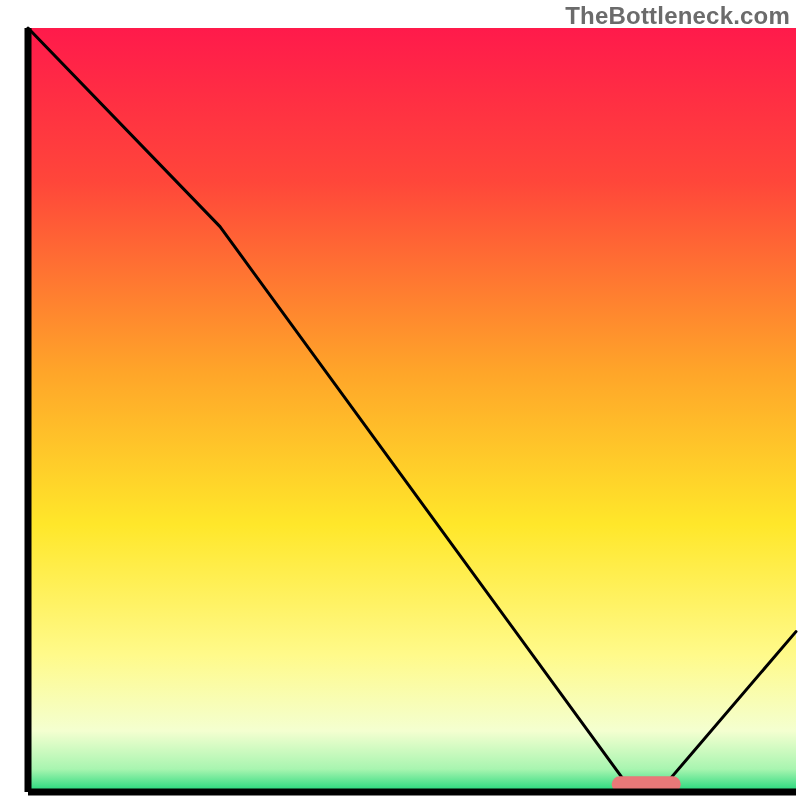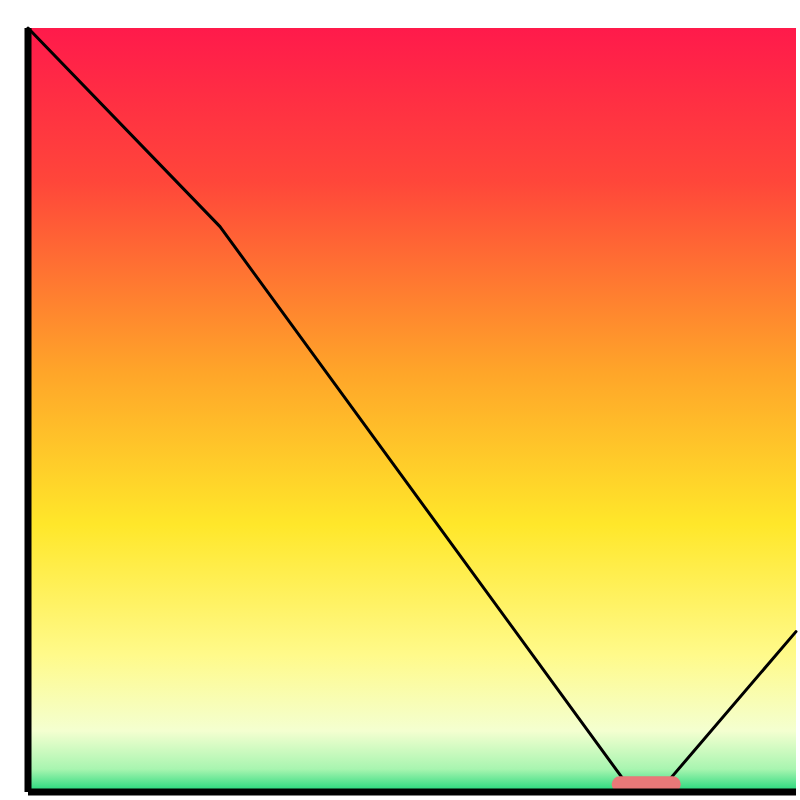--- a/index.html
+++ b/index.html
@@ -27,20 +27,21 @@
     letter-spacing: 0.2px;
   }
   svg {
     display: block;
   }
 </style>
 </head>
 <body>
 
 <div class="chart-container">
+  <div class="watermark">TheBottleneck.com</div>
   <svg id="chart-svg" width="800" height="800" viewBox="0 0 800 800">
       <defs>
         <linearGradient id="bg-grad" x1="0" y1="0" x2="0" y2="1">
           <stop offset="0%" stop-color="#ff1a4b"></stop>
           <stop offset="20%" stop-color="#ff463a"></stop>
           <stop offset="45%" stop-color="#ffa529"></stop>
           <stop offset="65%" stop-color="#ffe72a"></stop>
           <stop offset="82%" stop-color="#fffa8a"></stop>
           <stop offset="92%" stop-color="#f4ffd0"></stop>
           <stop offset="97%" stop-color="#a8f5b0"></stop>

